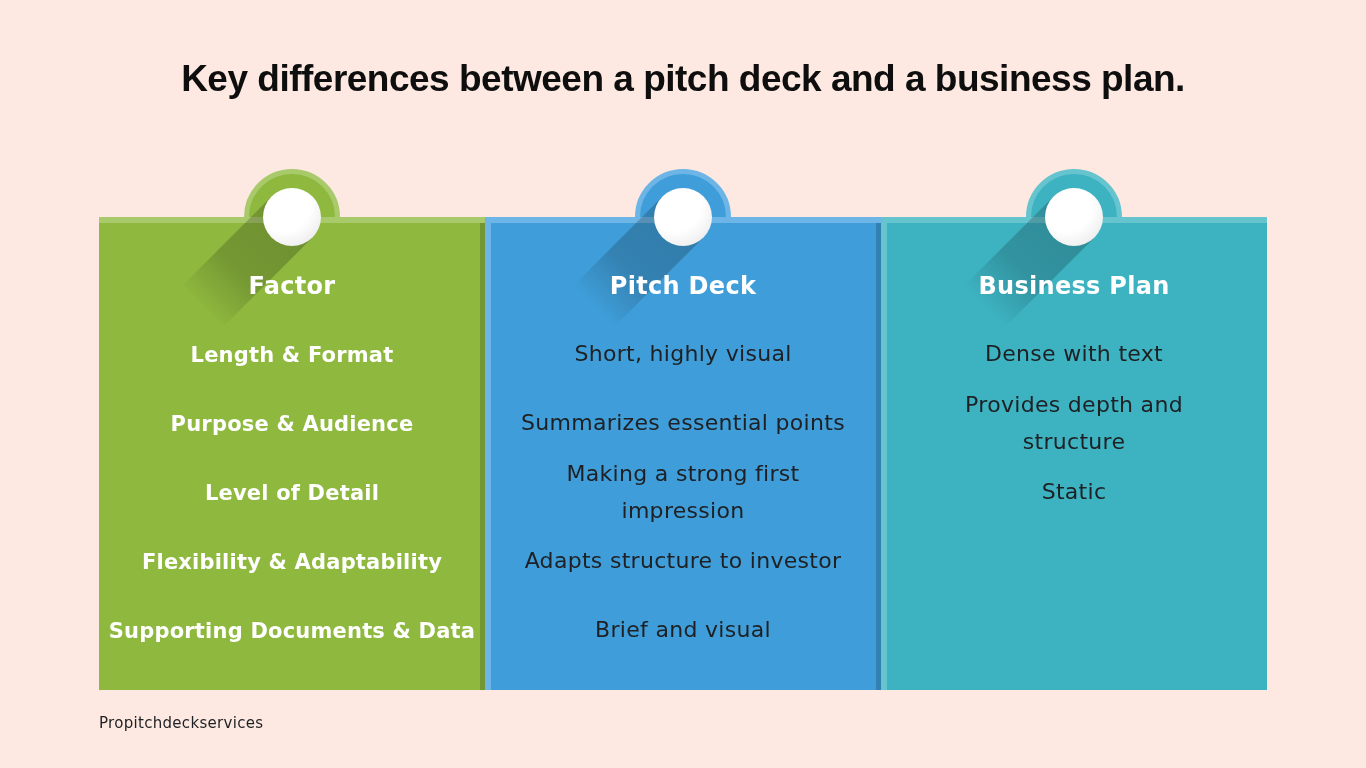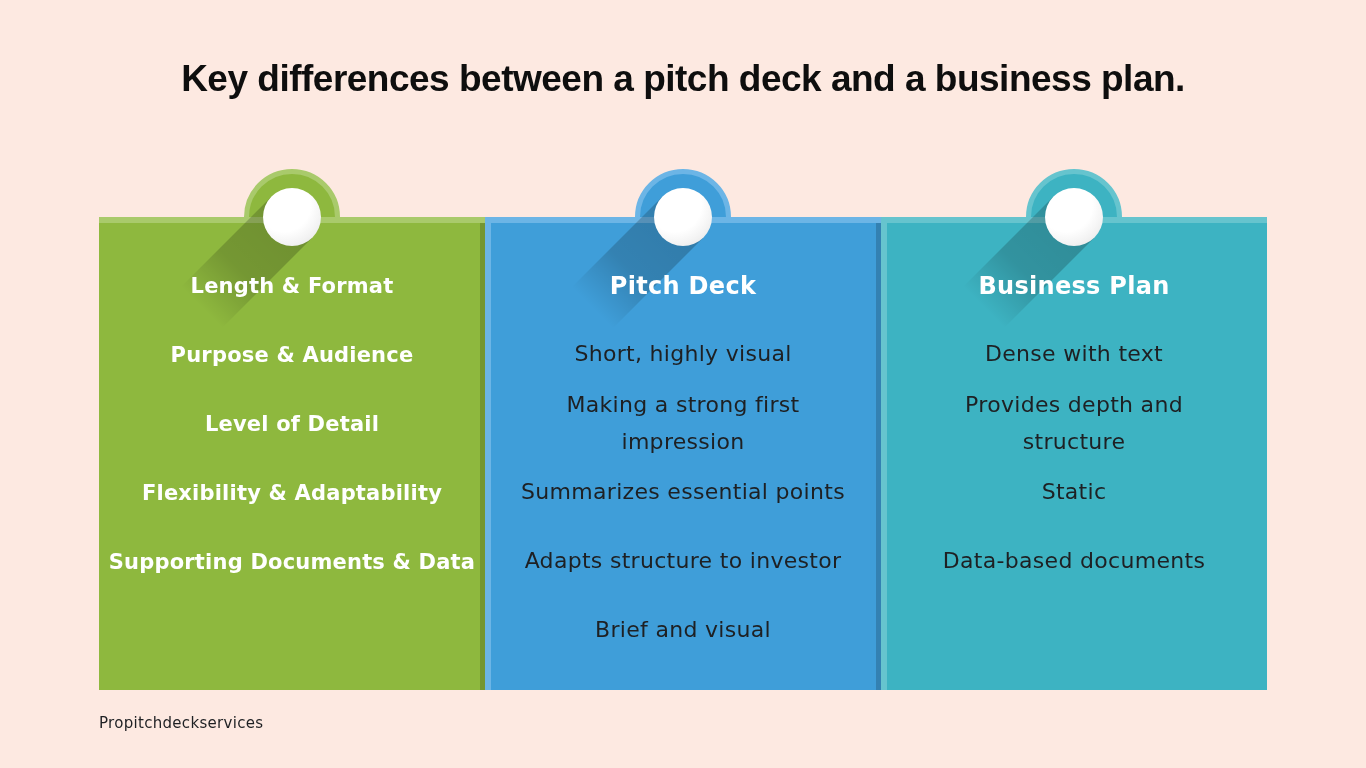--- a/index.html
+++ b/index.html
@@ -103,58 +103,58 @@
   <div class="title">Key differences between a pitch deck and a business plan.</div>
 
   <div class="board">
 
     <section class="column" style="--main: #8eb83e; --light: #a9ca6b;">
       <div class="bump">
         <div class="bump-ribbon"></div>
       </div>
       <div class="card hl-top edge-dark">
         <div class="ribbon"></div>
+        <div class="row header">Factor</div>
         <div class="row label">Length &amp; Format</div>
         <div class="row label">Purpose &amp; Audience</div>
         <div class="row label">Level of Detail</div>
         <div class="row label">Flexibility &amp; Adaptability</div>
         <div class="row label">Supporting Documents &amp; Data</div>
       </div>
       <div class="pin"></div>
     </section>
 
     <section class="column" style="--main: #3f9ed9; --light: #6cb5e6;">
       <div class="bump">
         <div class="bump-ribbon"></div>
       </div>
       <div class="card hl-top-left edge-dark">
         <div class="ribbon"></div>
         <div class="row header">Pitch Deck</div>
         <div class="row value">Short, highly visual</div>
+        <div class="row value">Summarizes essential points</div>
         <div class="row value">Making a strong first
 impression</div>
-        <div class="row value">Summarizes essential points</div>
         <div class="row value">Adapts structure to investor</div>
         <div class="row value">Brief and visual</div>
       </div>
       <div class="pin"></div>
     </section>
 
     <section class="column" style="--main: #3db3c2; --light: #66c4ce;">
       <div class="bump">
         <div class="bump-ribbon"></div>
       </div>
       <div class="card hl-top-left">
         <div class="ribbon"></div>
         <div class="row header">Business Plan</div>
         <div class="row value">Dense with text</div>
         <div class="row value">Provides depth and
 structure</div>
         <div class="row value">Static</div>
-        <div class="row value">Data-based documents</div>
       </div>
       <div class="pin"></div>
     </section>
 
   </div>
 
   <div class="footer">Propitchdeckservices</div>
 
 </div>
 

